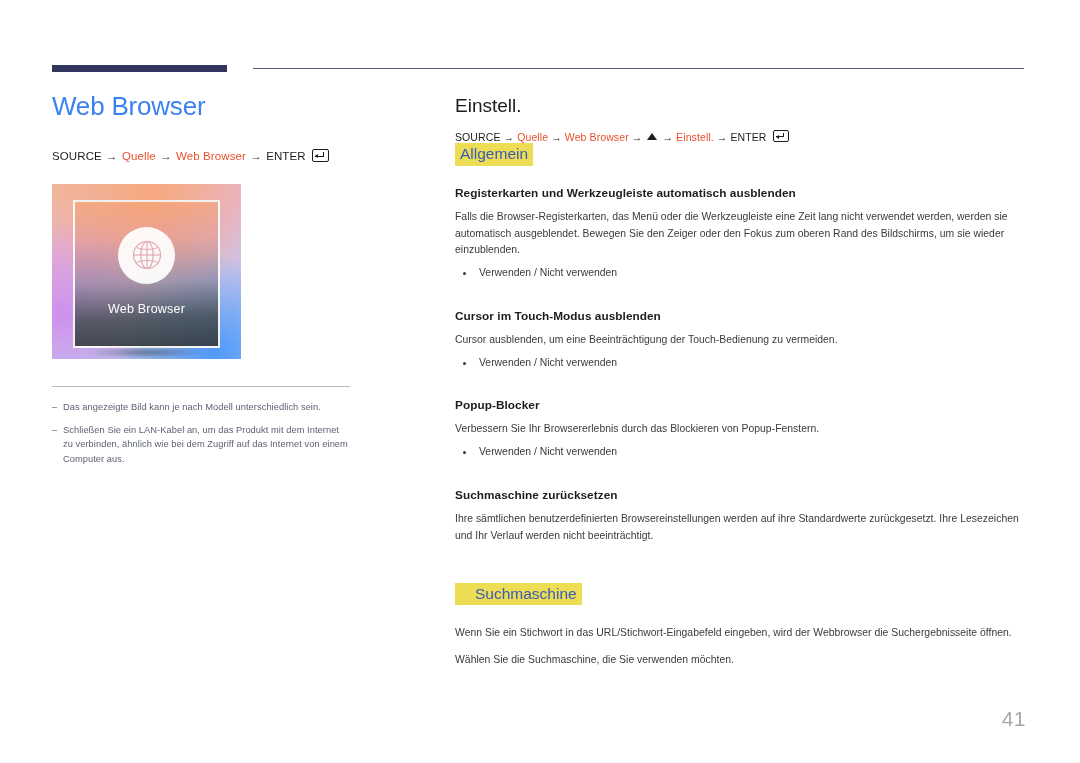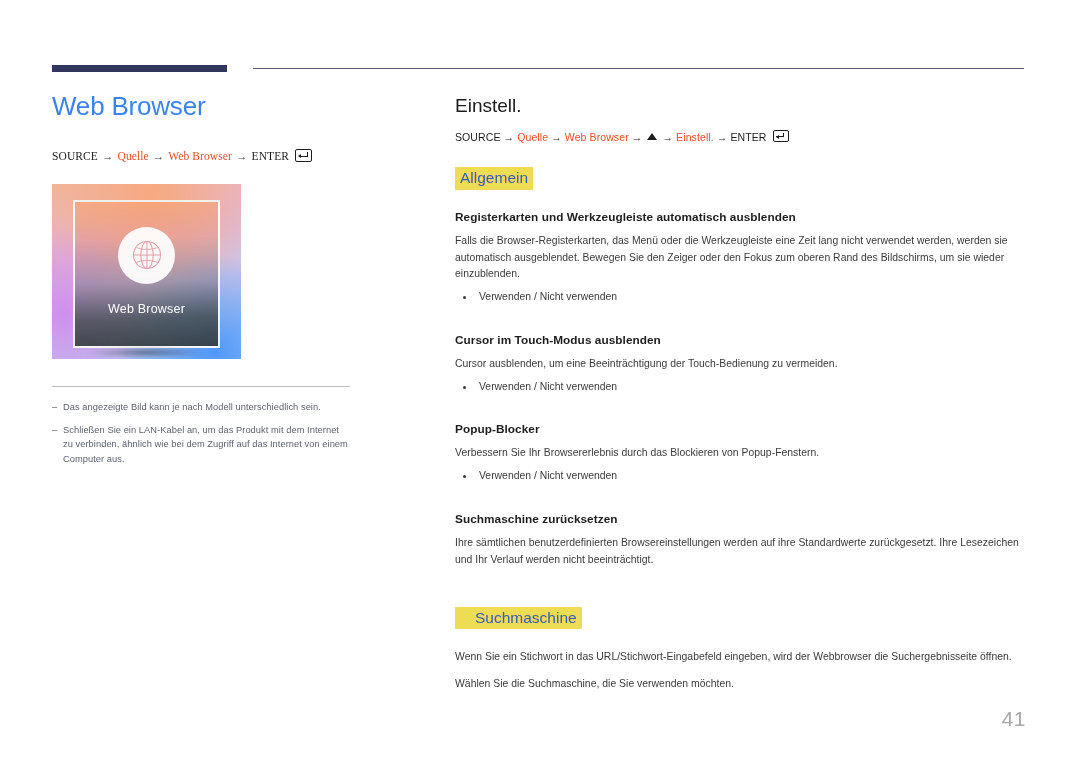--- a/index.html
+++ b/index.html
@@ -48,21 +48,20 @@
     letter-spacing: -0.2px;
     margin: 0 0 28px 0;
     line-height: 1.1;
   }
   .breadcrumb {
     font-size: 11.5px;
     letter-spacing: 0.1px;
     color: #1d1d1d;
     margin-bottom: 22px;
     white-space: nowrap;
-    font-family: Liberation Serif, serif;
   }
   .breadcrumb .hl { color: #e8502c; }
   .breadcrumb .arw { color: #3a3a3a; padding: 0 1px; }
   .enter-key {
     display: inline-block;
     vertical-align: -2px;
     width: 15px;
     height: 11px;
     border: 1.3px solid #1d1d1d;
     border-radius: 2px;
@@ -180,21 +179,20 @@
     font-size: 19px;
     font-weight: 400;
     color: #1d1d1d;
     margin: 0 0 13px 0;
     line-height: 1.1;
   }
   .breadcrumb2 {
     font-size: 10.5px;
     letter-spacing: 0.1px;
     color: #1d1d1d;
-    margin-bottom: 24px;
     white-space: nowrap;
   }
   .breadcrumb2 .hl { color: #e8502c; }
   .tri-up {
     display: inline-block;
     vertical-align: 1px;
     width: 0; height: 0;
     border-left: 5px solid transparent;
     border-right: 5px solid transparent;
     border-bottom: 7px solid #1d1d1d;

